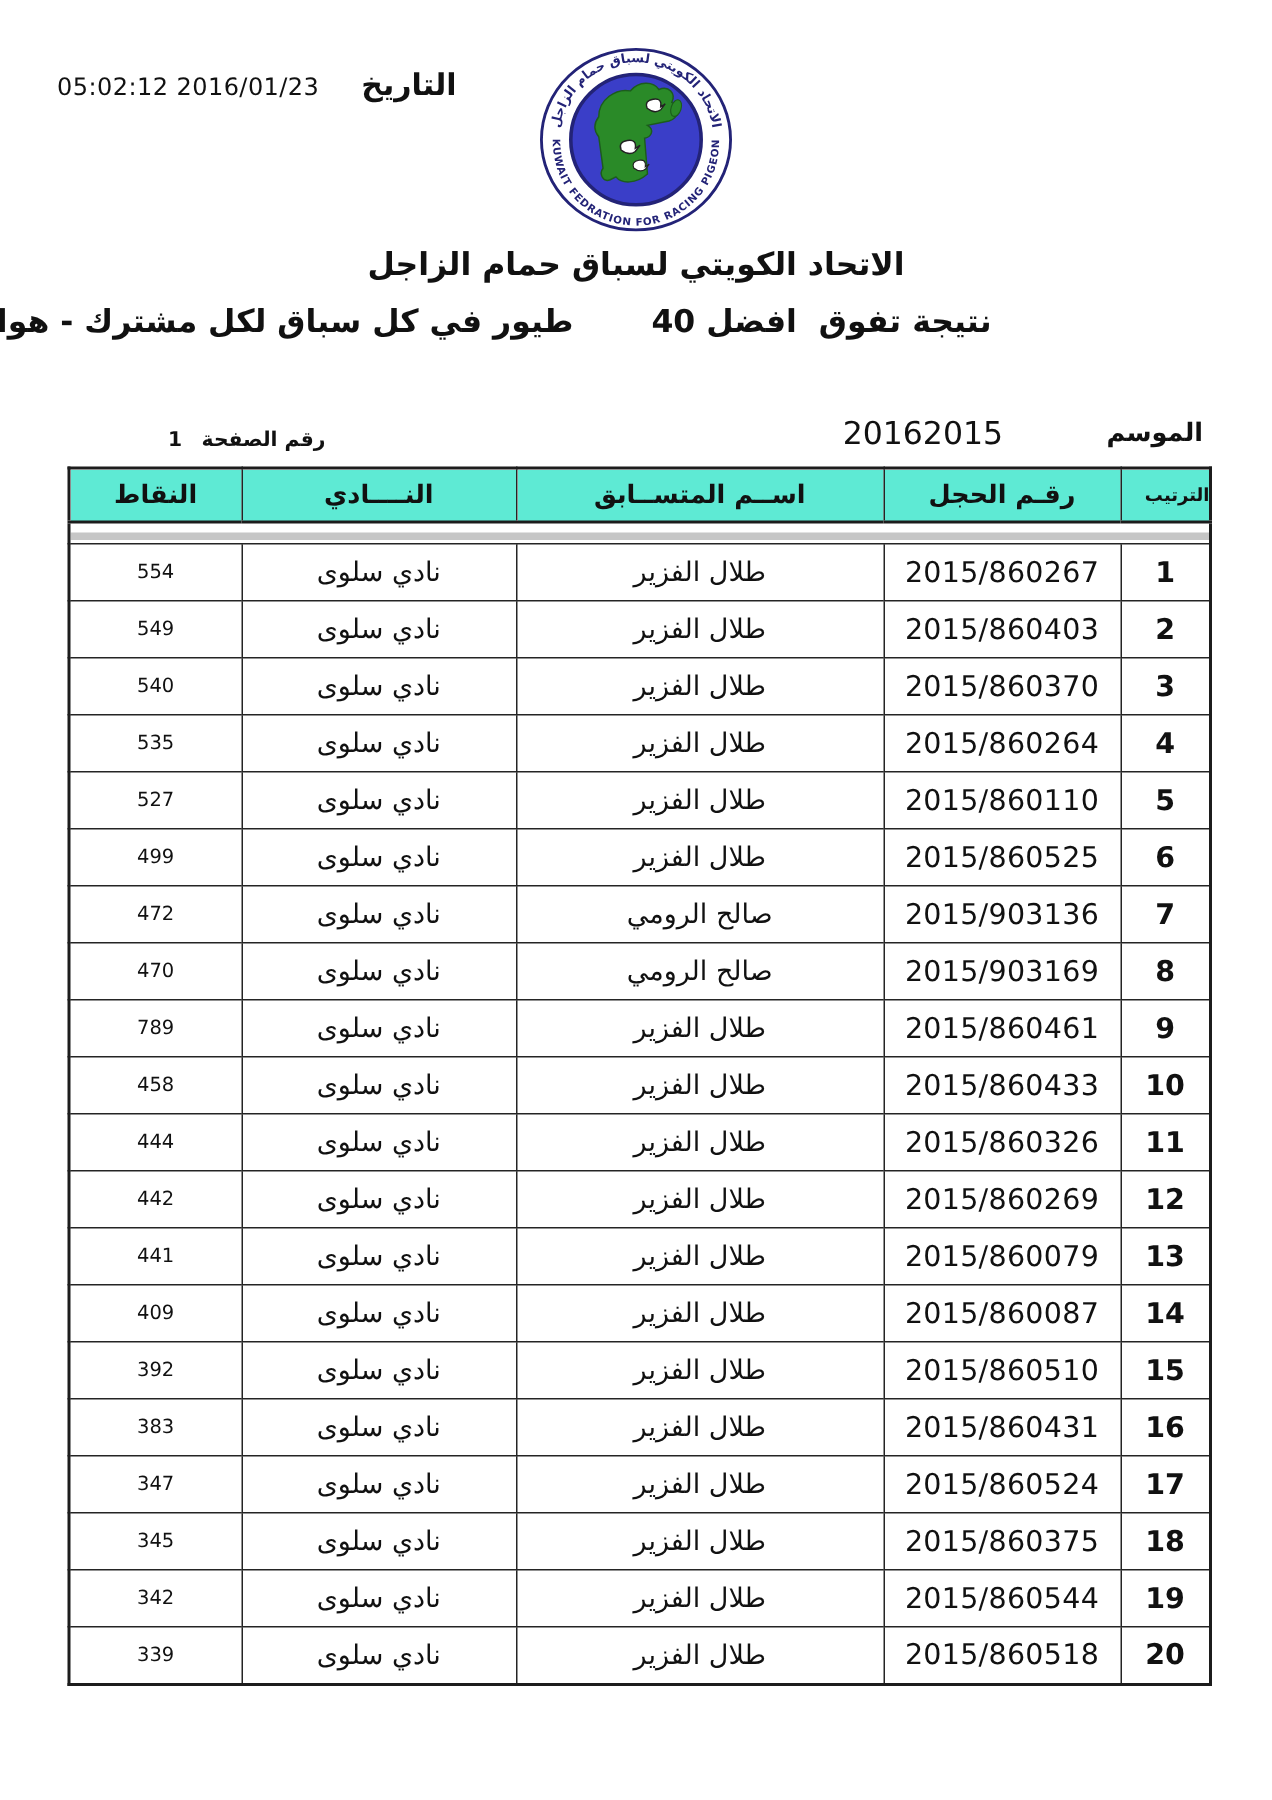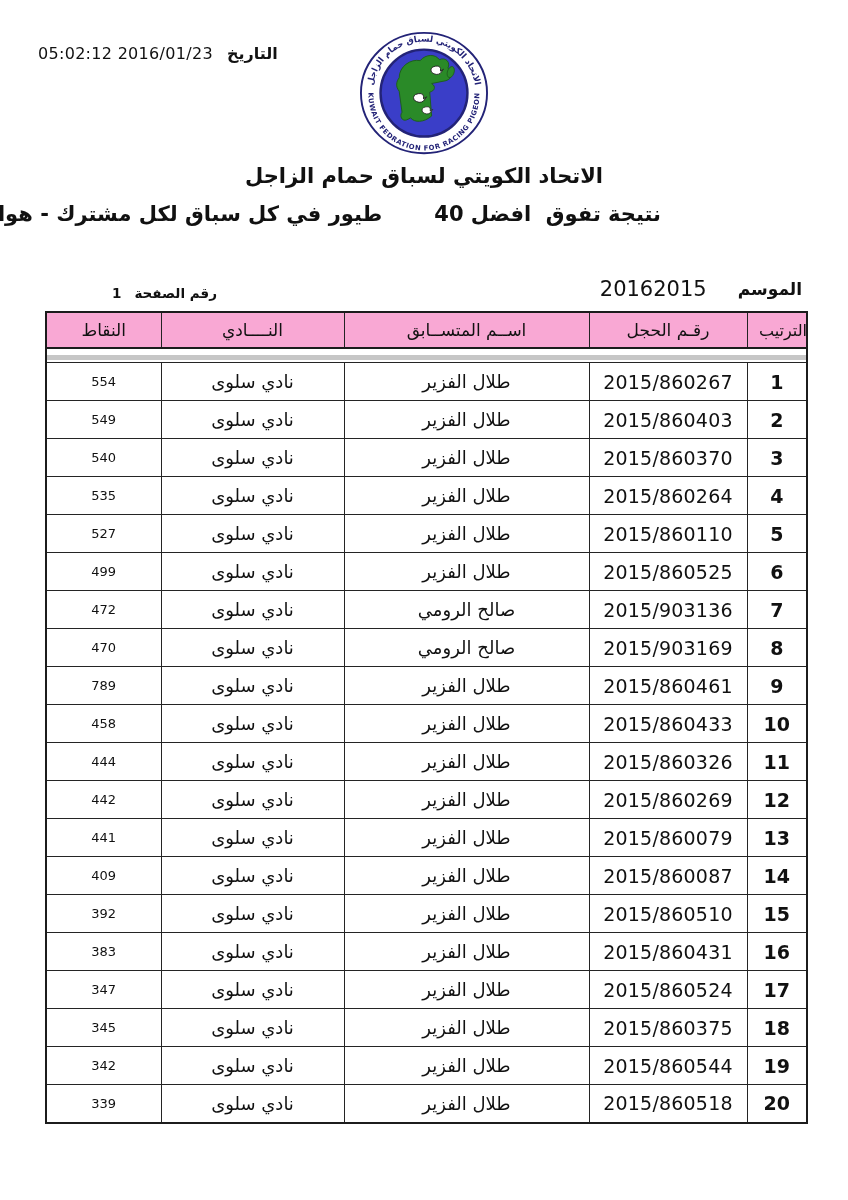--- a/index.html
+++ b/index.html
@@ -1,50 +1,50 @@
 <!DOCTYPE html>
 <html lang="ar"><head>
 <meta charset="utf-8">
 <style>
   html,body{margin:0;padding:0;background:#ffffff;}
   body{width:848px;height:1200px;position:relative;font-family:"DejaVu Sans",sans-serif;color:#111;overflow:hidden;}
 
   
   .date-line{position:absolute;top:44px;left:38px;display:flex;align-items:baseline;direction:ltr;}
   .date-value{font-size:16px;direction:ltr;unicode-bidi:bidi-override;letter-spacing:.3px;text-align:center;}
-  .date-label{font-size:16px;font-weight:bold;margin-left:14px;text-align:center;}
+  .date-label{font-size:20px;font-weight:bold;margin-left:28px;text-align:center;}
 
   
   .logo-wrap{position:absolute;top:31px;left:357px;width:134px;height:128px;}
 
   
   .title1{position:absolute;top:164px;left:0;width:848px;text-align:center;font-weight:bold;font-size:21px;direction:rtl;}
   .title2{position:absolute;top:202px;right:187px;direction:rtl;white-space:nowrap;font-weight:bold;font-size:21px;}
   .title2 .gap{display:inline-block;width:52px;}
   .t2{white-space:pre;}
 
   
   .season-line{position:absolute;top:277px;right:46px;direction:rtl;display:flex;align-items:center;}
-  .season-label{font-size:17px;font-weight:bold;}
+  .season-label{font-size:17px;font-weight:bold;margin-left:38px;}
   .season-value{font-size:21px;margin-right:31px;direction:ltr;}
   .pagenum-line{position:absolute;top:285px;left:112px;direction:rtl;display:flex;align-items:baseline;}
   .pagenum-label{font-size:13.5px;font-weight:bold;}
   .pagenum-value{font-size:13.5px;font-weight:bold;margin-right:13px;direction:ltr;}
 
   
   .results-table{position:absolute;top:311px;left:45px;width:761px;border-collapse:collapse;direction:rtl;table-layout:fixed;}
   .results-table col.c-rank{width:60px;}
   .results-table col.c-ring{width:158px;}
   .results-table col.c-name{width:245px;}
   .results-table col.c-club{width:183px;}
   .results-table col.c-points{width:115px;}
   .results-table{border:2px solid #1c1c1c;}
   .results-table th,.results-table td{border:1px solid #242424;text-align:center;vertical-align:middle;padding:0;overflow:hidden;}
-  .results-table thead th{background:#f9a8d4;height:34px;font-size:17px;font-weight:normal;border-bottom:2px solid #1c1c1c;}
-  .results-table thead th.h-rank{font-size:16px;padding-left:28px;}
+  .results-table thead th{background:#5eead4;height:34px;font-size:17px;font-weight:bold;border-bottom:2px solid #1c1c1c;}
+  .results-table thead th.h-rank{font-size:12px;padding-left:28px;}
   .spacer-cell{height:13px;border-left:none !important;border-right:none !important;padding:0 !important;}
   .spacer-band{height:5px;margin:4px 0 0 0;background:#c6c6c6;}
   .results-table tbody tr{height:38px;}
   .col-rank{font-weight:bold;font-size:19px;}
   .col-ring{direction:ltr;font-size:19px;letter-spacing:.2px;margin-left:34px;}
   .col-name{font-size:18px;}
   .col-club{font-size:18px;}
   .col-points{font-size:13px;}
 </style>
 </head>

